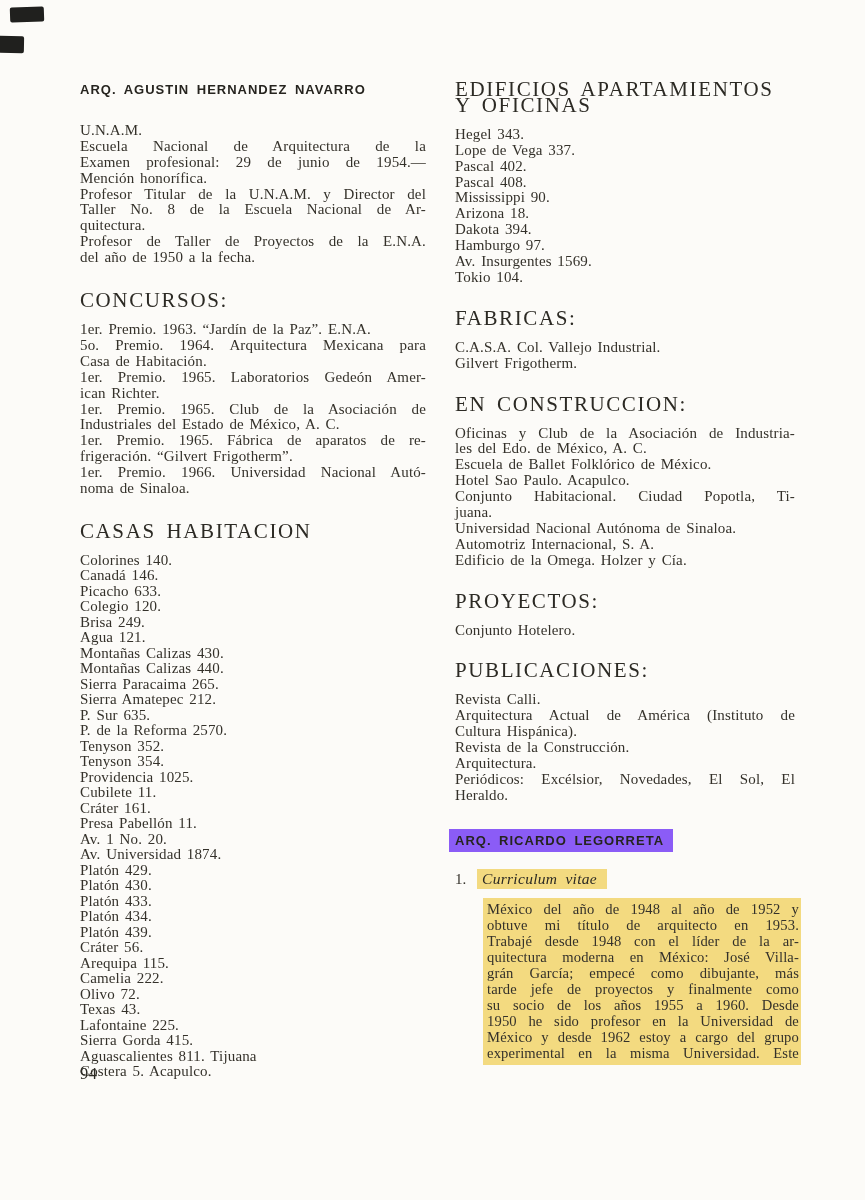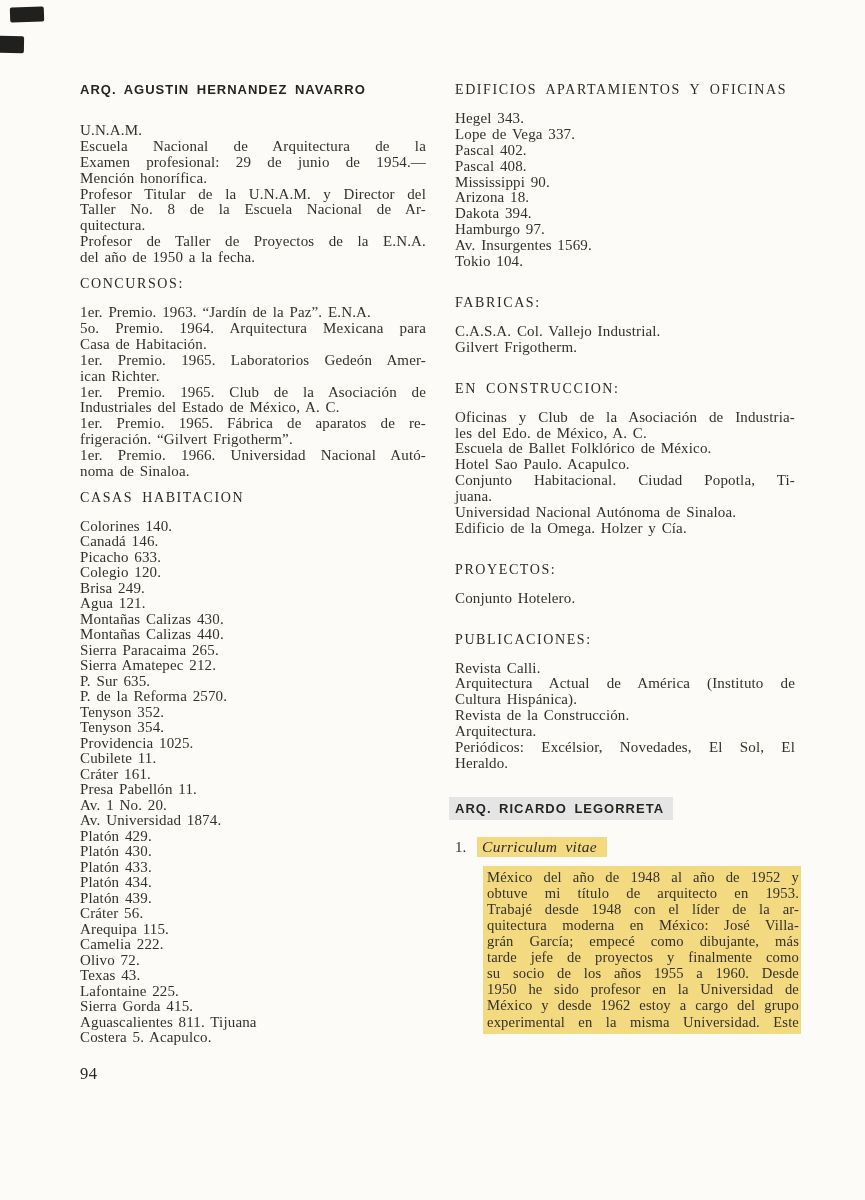--- a/index.html
+++ b/index.html
@@ -20,29 +20,29 @@
   .mark2{left:-4px;top:36px;width:28px;height:17px;transform:rotate(1deg);}
   .col{position:absolute;top:82px;}
   .col-left{left:80px;width:346px;}
   .col-right{left:455px;width:340px;}
   .sans-heading{
     font-family:"Liberation Sans","DejaVu Sans",sans-serif;
     font-weight:bold;font-size:13px;letter-spacing:1px;
     color:#26241f;word-spacing:3px;
   }
   .serif-title{
-    font-size:14px;letter-spacing:1.6px;word-spacing:4px;
+    font-size:21px;letter-spacing:1.6px;word-spacing:4px;
     color:#2c2a24;
   }
   .line{min-height:15.9px;word-spacing:0.12em;letter-spacing:0.15px;}
   .just{text-align:justify;text-align-last:justify;}
   .tight .line{line-height:15.5px;min-height:15.5px;}
   .gap-sm{margin-top:13px;}
   .gap-md{margin-top:25px;}
-  .gap-lg{margin-top:10px;}
+  .gap-lg{margin-top:27px;}
   .page-number{
     position:absolute;left:80px;top:1066px;
     font-size:16.5px;color:#2c2a24;letter-spacing:0.5px;
   }
   .hl-heading{
     display:inline-block;
     padding:4px 9px 3px 6px;margin-left:-6px;
     font-family:"Liberation Sans","DejaVu Sans",sans-serif;
     font-weight:bold;font-size:13px;letter-spacing:1px;word-spacing:3px;
     color:#26241f;
@@ -285,20 +285,23 @@
           <div class="line">Hotel Sao Paulo. Acapulco.</div>
         </div>
         <div>
           <div class="line just">Conjunto Habitacional. Ciudad Popotla, Ti-</div>
           <div class="line">juana.</div>
         </div>
         <div>
           <div class="line">Universidad Nacional Autónoma de Sinaloa.</div>
         </div>
         <div>
+          <div class="line">Automotriz Internacional, S. A.</div>
+        </div>
+        <div>
           <div class="line">Edificio de la Omega. Holzer y Cía.</div>
         </div>
       </div>
 
     <div class="serif-title gap-md">PROYECTOS:</div>
     <div class="gap-sm">
         <div>
           <div class="line">Conjunto Hotelero.</div>
         </div>
       </div>
@@ -318,21 +321,21 @@
         <div>
           <div class="line">Arquitectura.</div>
         </div>
         <div>
           <div class="line just">Periódicos: Excélsior, Novedades, El Sol, El</div>
           <div class="line">Heraldo.</div>
         </div>
       </div>
 
     <div class="gap-md">
-      <span class="hl-heading" style="background-color: #e5e5e5;">ARQ. RICARDO LEGORRETA</span>
+      <span class="hl-heading" style="background-color: #8b5cf6;">ARQ. RICARDO LEGORRETA</span>
     </div>
 
     <div class="cv-row">
       <span class="cv-num">1.</span>
       <span class="cv-title" style="background-color: rgb(243, 218, 128);">Curriculum vitae</span>
     </div>
 
     <div class="cv-paragraph" style="background-color: rgb(243, 218, 128);">
         <div>
           <div class="line just">México del año de 1948 al año de 1952 y</div>

